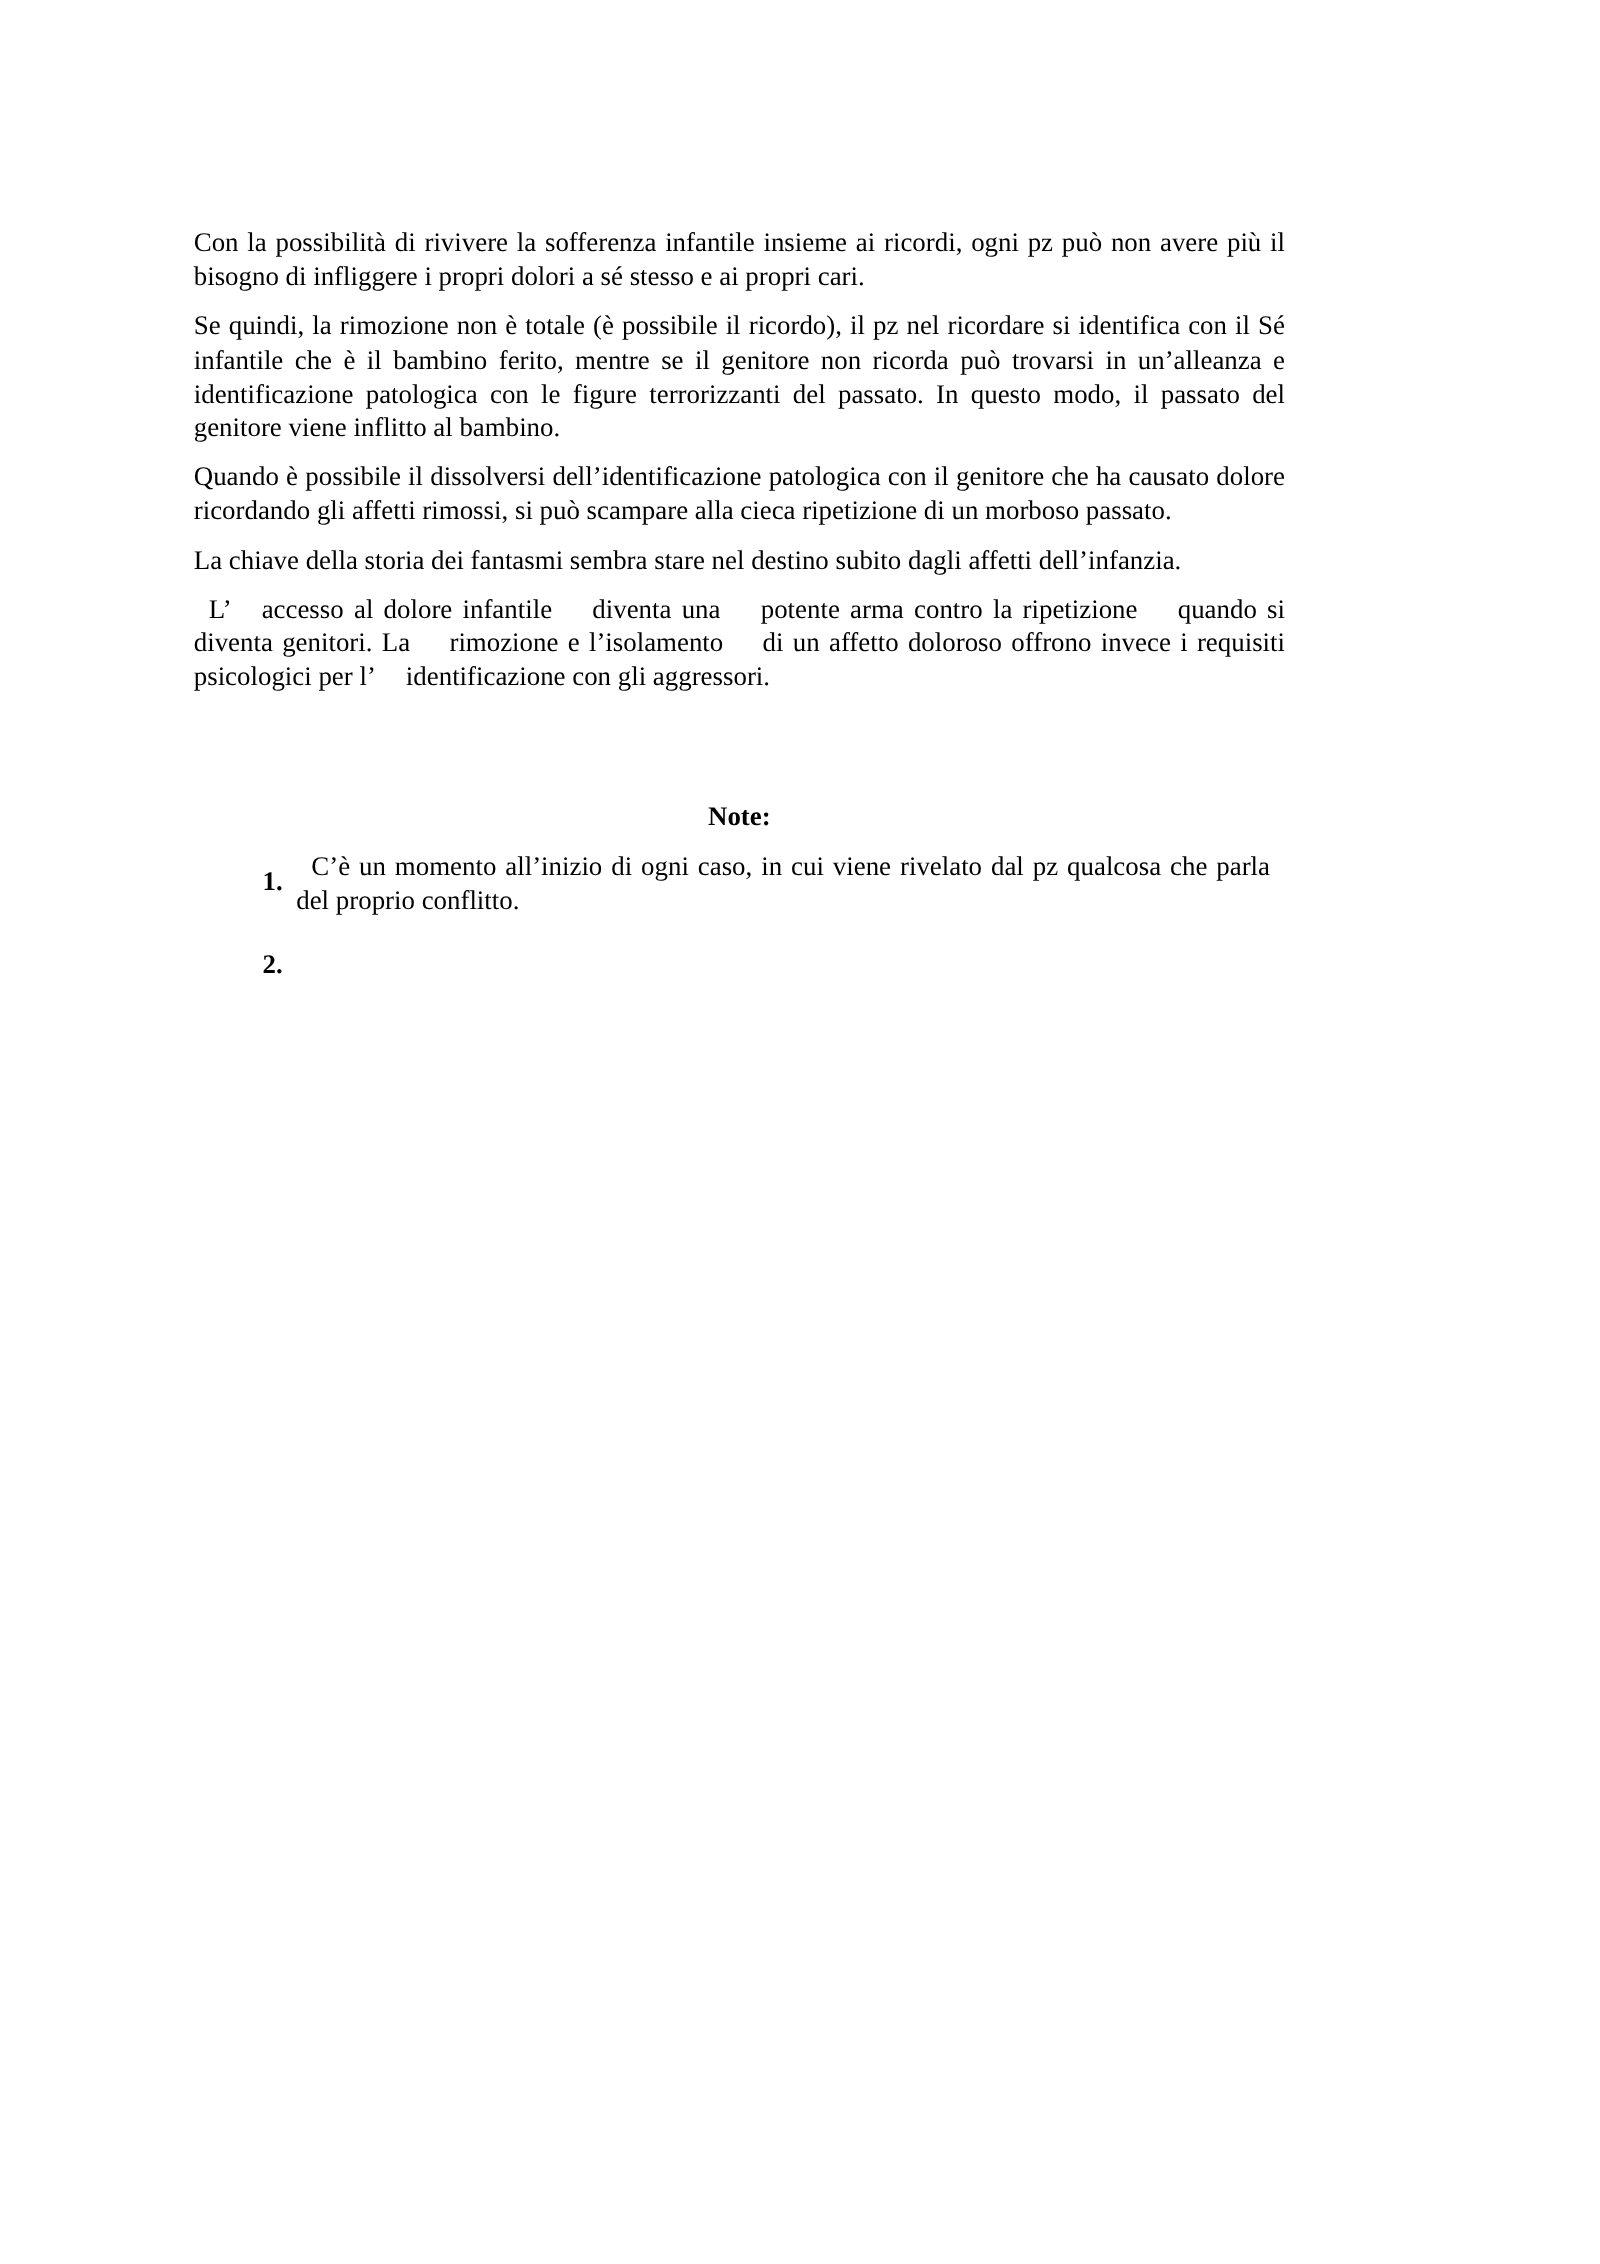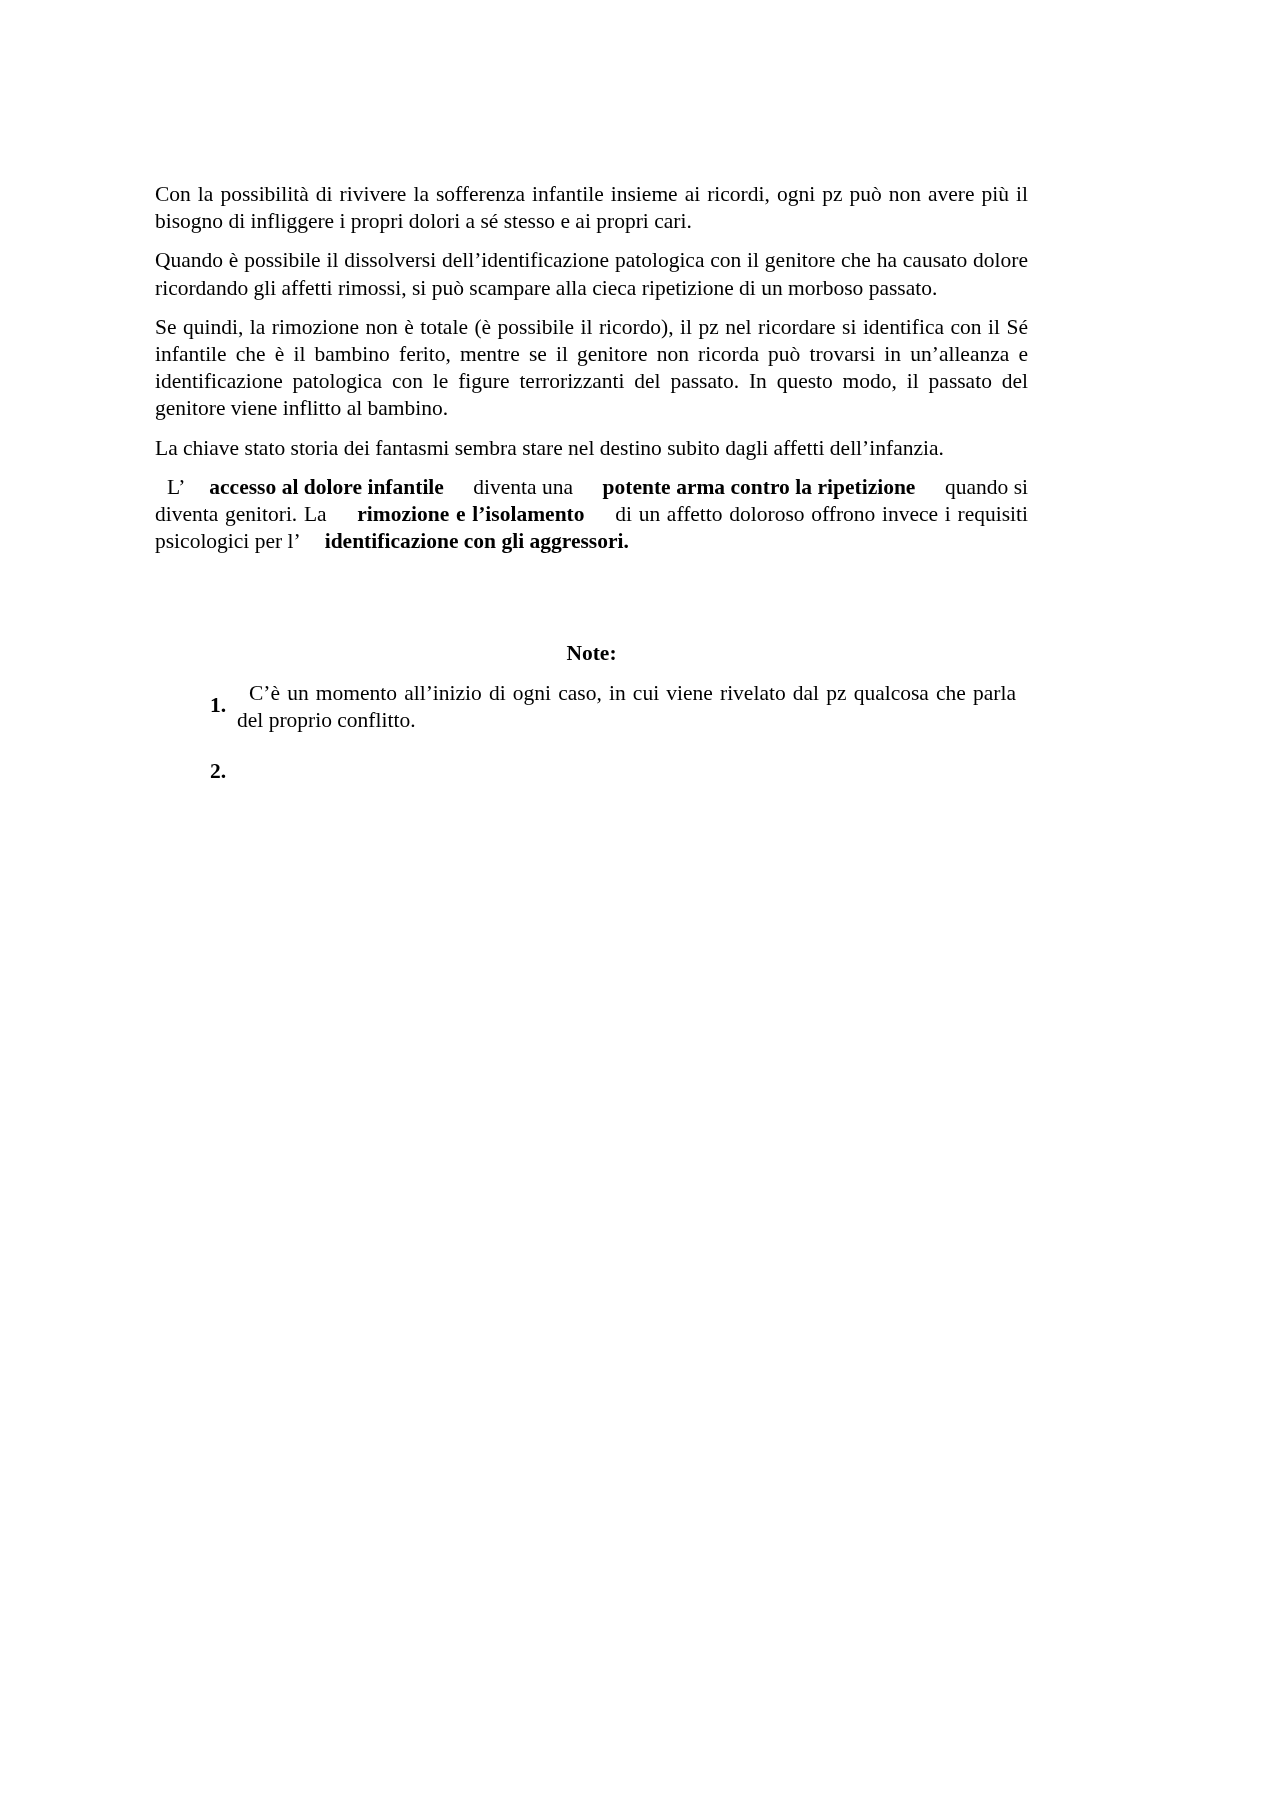--- a/index.html
+++ b/index.html
@@ -23,21 +23,21 @@
     width: 897px;
     font-size: 21.5px;
     line-height: 27.2px;
   }
 
   .para {
     text-align: justify;
   }
 
   .b {
-    font-weight: bold;
+    font-weight: normal;
   }
 
   .notes-section {
     margin-top: 85px;
   }
 
   .note-heading {
     font-weight: bold;
     text-align: center;
   }
@@ -55,25 +55,25 @@
     font-weight: bold;
   }
 </style>
 </head>
 <body>
 
 <div class="page">
 
   <p class="para">Con la possibilità di rivivere la sofferenza infantile insieme ai ricordi, ogni pz può non avere più il bisogno di infliggere i propri dolori a sé stesso e ai propri cari.</p>
 
+  <p class="para">Se quindi, la rimozione non è totale (è possibile il ricordo), il pz nel ricordare si identifica con il Sé infantile che è il bambino ferito, mentre se il genitore non ricorda può trovarsi in un’alleanza e identificazione patologica con le figure terrorizzanti del passato. In questo modo, il passato del genitore viene inflitto al bambino.</p>
+
   <p class="para">Quando è possibile il dissolversi dell’identificazione patologica con il genitore che ha causato dolore ricordando gli affetti rimossi, si può scampare alla cieca ripetizione di un morboso passato.</p>
 
-  <p class="para">Se quindi, la rimozione non è totale (è possibile il ricordo), il pz nel ricordare si identifica con il Sé infantile che è il bambino ferito, mentre se il genitore non ricorda può trovarsi in un’alleanza e identificazione patologica con le figure terrorizzanti del passato. In questo modo, il passato del genitore viene inflitto al bambino.</p>
-
-  <p class="para">La chiave stato storia dei fantasmi sembra stare nel destino subito dagli affetti dell’infanzia.</p>
+  <p class="para">La chiave della storia dei fantasmi sembra stare nel destino subito dagli affetti dell’infanzia.</p>
 
   <p class="para"><span>L’</span><span class="b">accesso al dolore infantile</span><span> diventa una </span><span class="b">potente arma contro la ripetizione</span><span> quando si diventa genitori. La </span><span class="b">rimozione e l’isolamento</span><span> di un affetto doloroso offrono invece i requisiti psicologici per l’</span><span class="b">identificazione con gli aggressori.</span></p>
 
   <div class="notes-section">
     <p class="note-heading">Note:</p>
 
     <div class="note-item">
       <span class="note-num">1.</span>
       <span>C’è un momento all’inizio di ogni caso, in cui viene rivelato dal pz qualcosa che parla del proprio conflitto.</span>
     </div>

